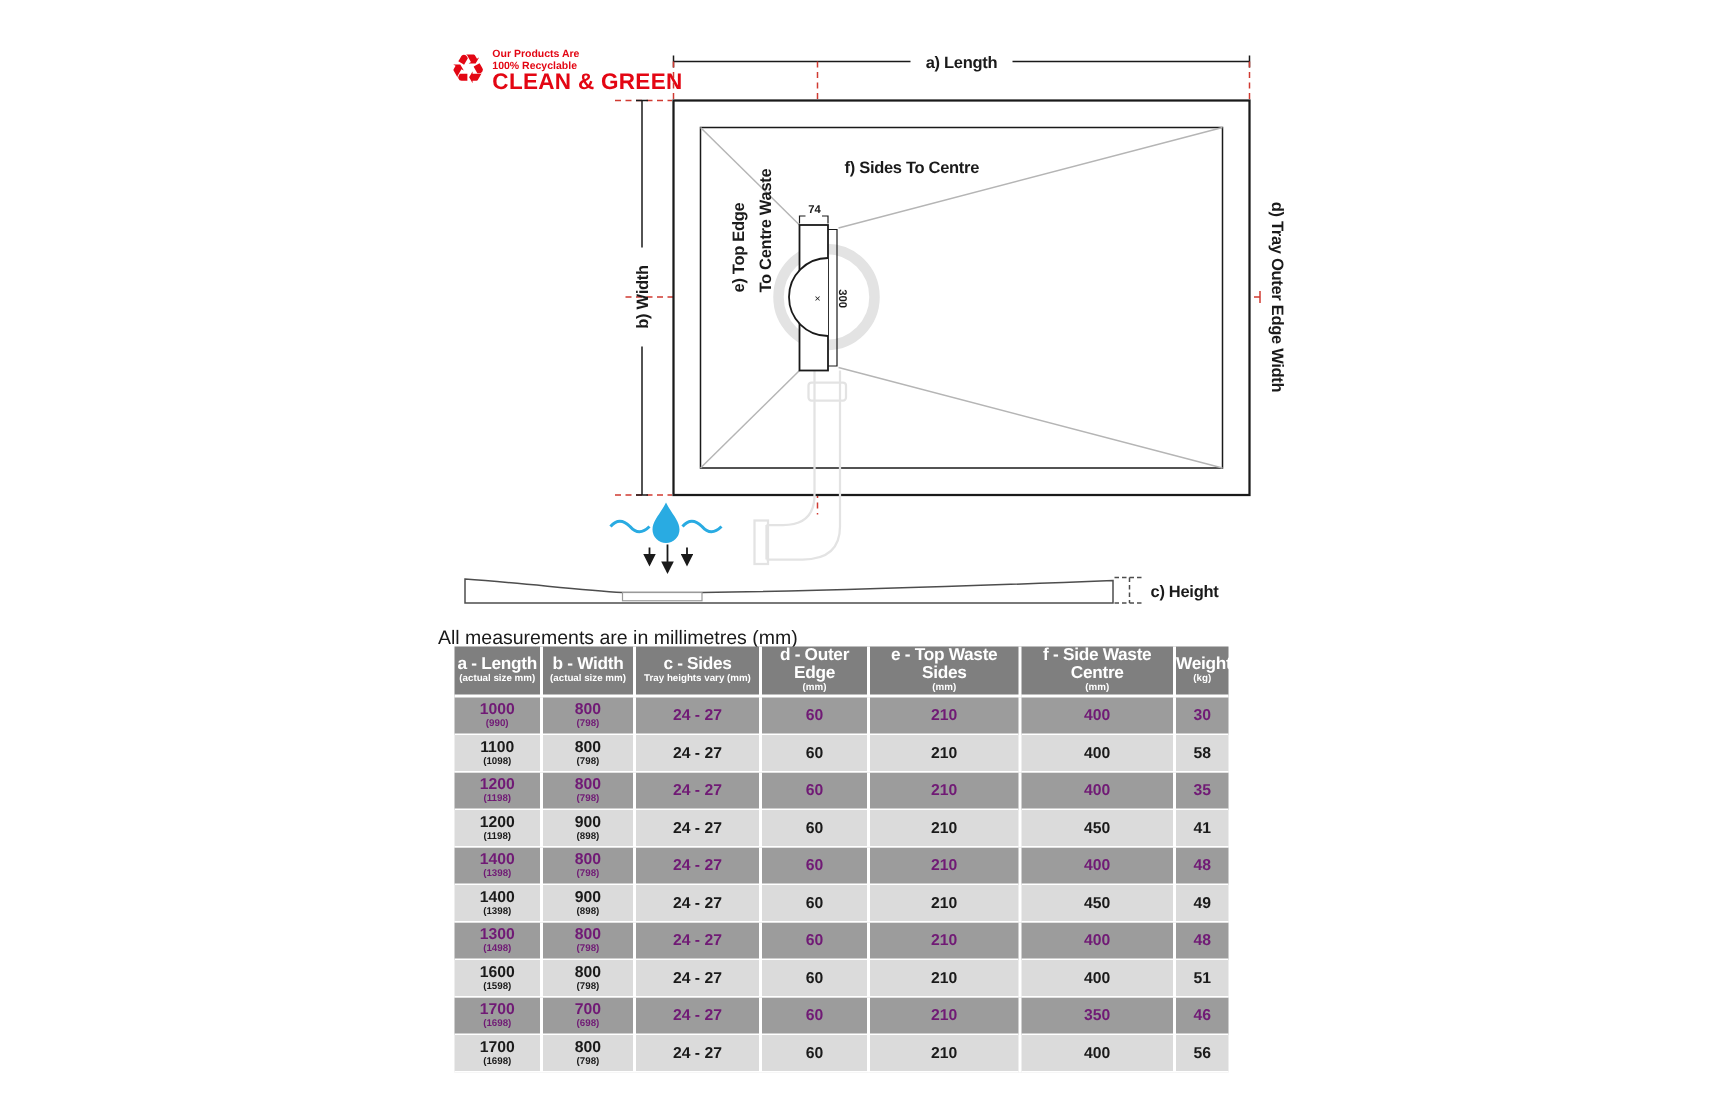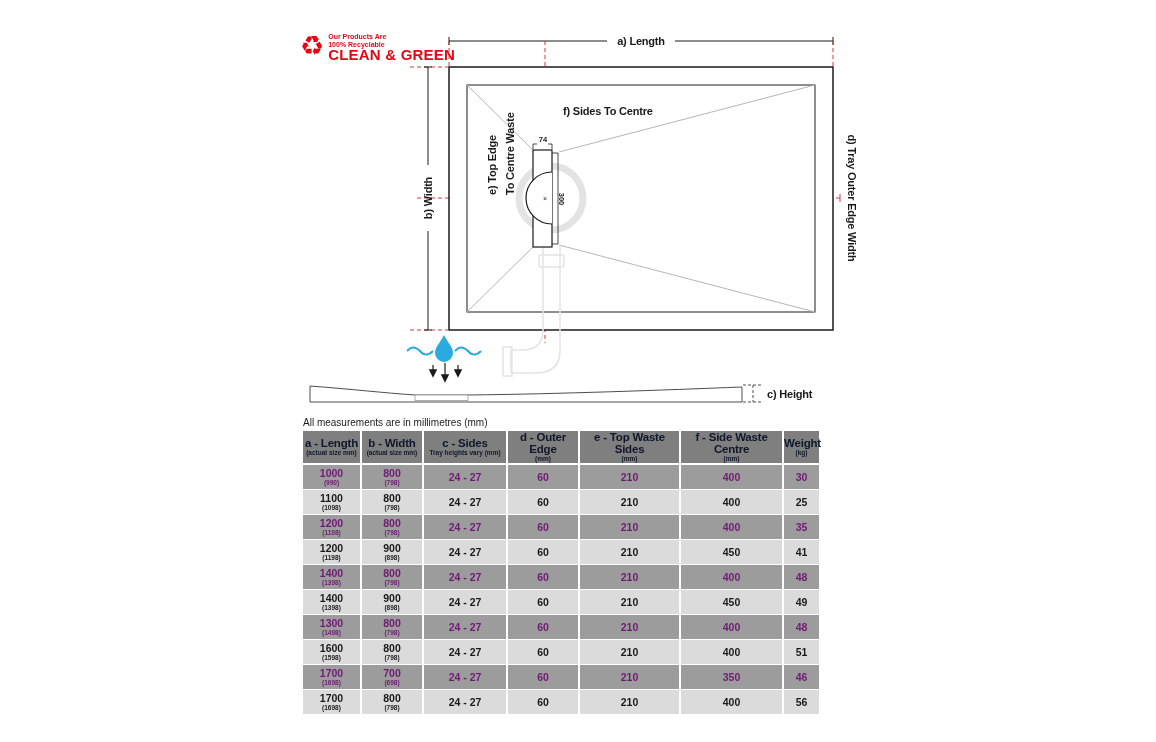--- a/index.html
+++ b/index.html
@@ -9,33 +9,33 @@
     --red:#d03a31; --logo-red:#e30613; --blue:#29abe2; --pipe:#e3e3e3;
     --diag:#b5b5b5; --hdr:#7f7f7f; --dark:#9c9c9c; --light:#dbdbdb; --ink:#1a1a1a;
   }
   
   .logo{position:absolute;left:300px;top:33px;display:flex;align-items:center;gap:4px;}
   .logo .sym{font-size:27px;line-height:27px;color:var(--logo-red);}
   .logo .txt{color:var(--logo-red);}
   .logo .l1,.logo .l2{font-size:7px;font-weight:bold;line-height:8px;}
   .logo .l3{font-size:15px;font-weight:bold;line-height:11px;letter-spacing:.2px;}
   
-  .note{position:absolute;left:303px;top:417px;font-size:10px;color:var(--ink);}
+  .note{position:absolute;left:292px;top:417px;font-size:13px;color:var(--ink);}
   
   #draw{position:absolute;left:295px;top:25px;}
   text{font-family:"Liberation Sans",sans-serif;fill:var(--ink);}
   .dimlbl{font-size:11px;font-weight:bold;letter-spacing:-.2px;}
   .smdim{font-size:7.5px;font-weight:bold;}
   
   table.spec{position:absolute;left:303px;top:431px;border-collapse:collapse;table-layout:fixed;
              width:516px;}
   .spec th,.spec td{padding:0;text-align:center;vertical-align:middle;
                     border-right:2px solid #fff;border-bottom:1px solid #fff;}
   .spec th:last-child,.spec td:last-child{border-right:none;}
-  .spec thead th{background:var(--hdr);color:#0f172a;height:30px;border-bottom:2px solid #fff;}
+  .spec thead th{background:var(--hdr);color:#ffffff;height:30px;border-bottom:2px solid #fff;}
   .spec tr.dark td{background:var(--dark);color:#701a75;}
   .spec tr.light td{background:var(--light);color:var(--ink);}
   .spec td{height:24px;}
   .spec col.c1{width:58px}.spec col.c2{width:62px}.spec col.c3{width:84px}
   .spec col.c4{width:72px}.spec col.c5{width:101px}.spec col.c6{width:103px}
   .spec col.c7{width:36px}
   .hl{display:block;font-size:11.5px;font-weight:bold;line-height:12px;letter-spacing:-.2px;}
   .hs{display:block;font-size:6.5px;font-weight:bold;line-height:8px;}
   .cv{display:block;font-size:10.5px;font-weight:bold;line-height:11px;}
   .cs{display:block;font-size:6.5px;font-weight:bold;line-height:8px;}
@@ -240,21 +240,21 @@
           <td>
             <span class="cv">60</span>
           </td>
           <td>
             <span class="cv">210</span>
           </td>
           <td>
             <span class="cv">400</span>
           </td>
           <td>
-            <span class="cv">25</span>
+            <span class="cv">58</span>
           </td>
         </tr>
         <tr class="dark">
           <td>
             <span class="cv">1200</span>
             <span class="cs">(1198)</span>
           </td>
           <td>
             <span class="cv">800</span>
             <span class="cs">(798)</span>

